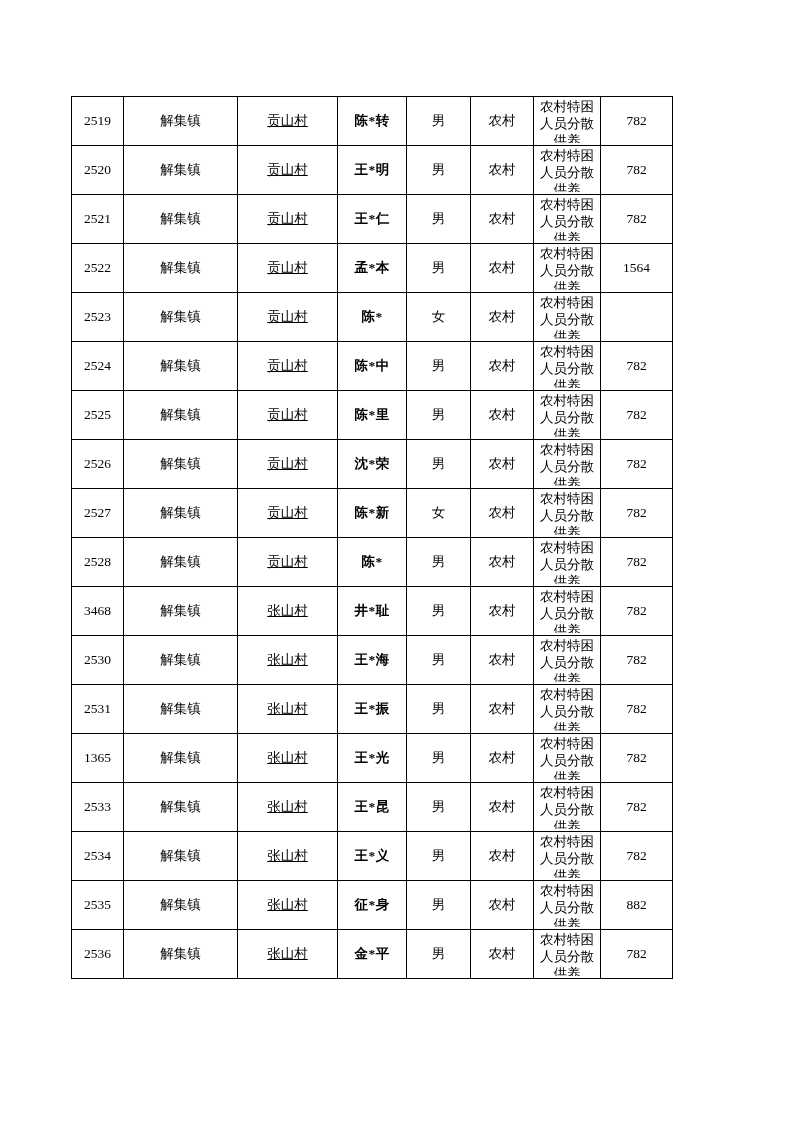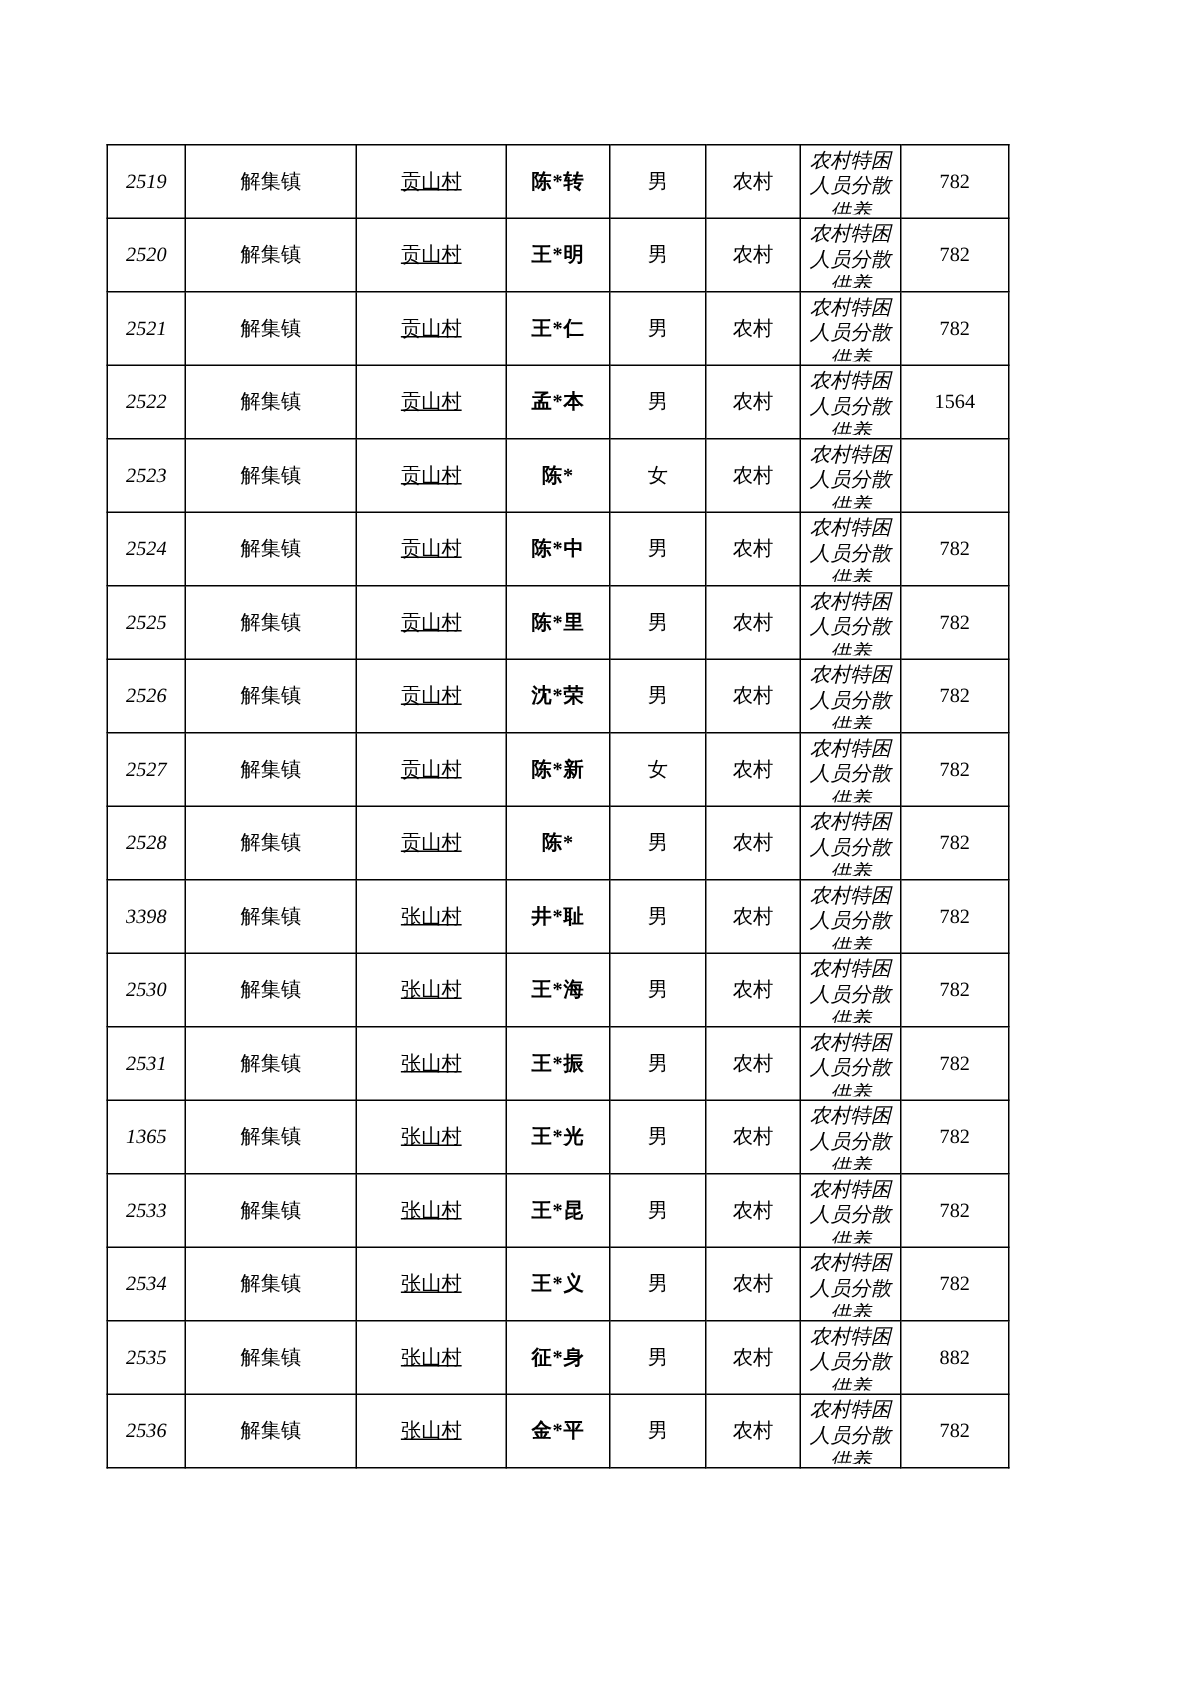--- a/index.html
+++ b/index.html
@@ -46,34 +46,33 @@
   }
   col.c-seq    { width: 52px; }
   col.c-town   { width: 114px; }
   col.c-village{ width: 100px; }
   col.c-name   { width: 69px; }
   col.c-gender { width: 64px; }
   col.c-type   { width: 63px; }
   col.c-cat    { width: 67px; }
   col.c-amount { width: 72px; }
 
-  td.seq       { font-size: 13.5px; font-style: italic; }
+  td.seq       { font-size: 13.5px; }
   td.town      { font-size: 14px; }
   td.village   { font-size: 14px; text-decoration: underline; }
   td.name      { font-size: 14px; letter-spacing: 0.5px; font-weight: bold; }
   td.gender    { font-size: 14px; }
   td.type      { font-size: 14px; }
   td.amount    { font-size: 13.5px; }
 
   td.cat {
     font-size: 12.5px;
     line-height: 1.12;
     padding: 0 1px;
     position: relative;
-    font-style: italic;
   }
   td.cat .cat-inner {
     display: block;
     max-height: 44px;
     overflow: hidden;
     word-break: break-all;
   }
 </style>
 </head>
 <body>
@@ -206,21 +205,21 @@
             <td class="village">贡山村</td>
             <td class="name">陈*</td>
             <td class="gender">男</td>
             <td class="type">农村</td>
             <td class="cat">
               <span class="cat-inner">农村特困人员分散供养</span>
             </td>
             <td class="amount">782</td>
           </tr>
           <tr>
-            <td class="seq">3398</td>
+            <td class="seq">3468</td>
             <td class="town">解集镇</td>
             <td class="village">张山村</td>
             <td class="name">井*耻</td>
             <td class="gender">男</td>
             <td class="type">农村</td>
             <td class="cat">
               <span class="cat-inner">农村特困人员分散供养</span>
             </td>
             <td class="amount">782</td>
           </tr>

